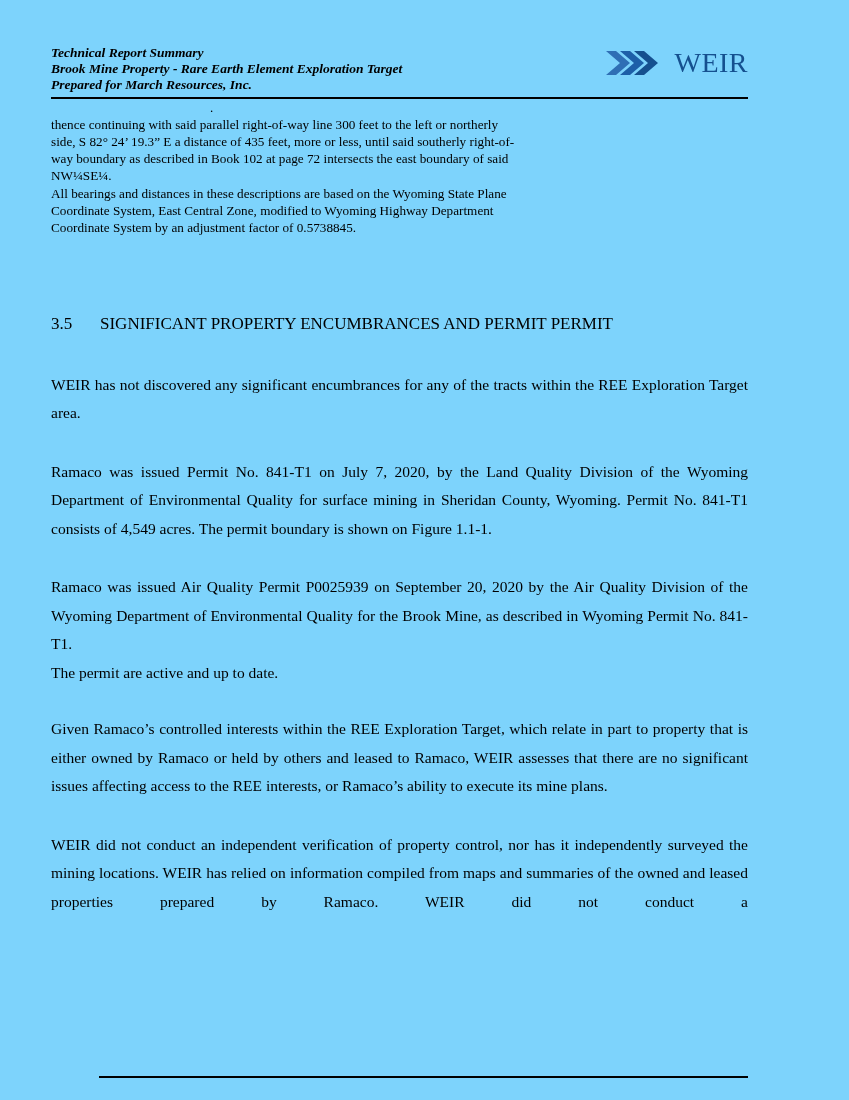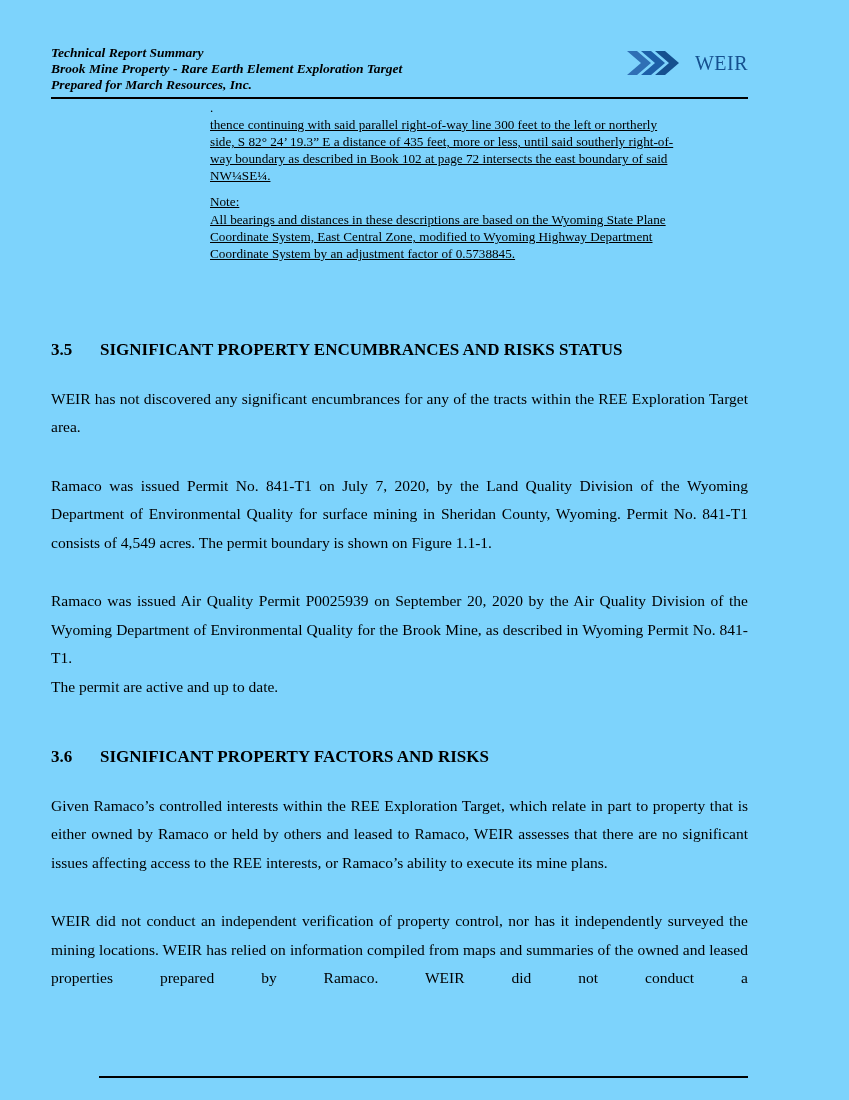--- a/index.html
+++ b/index.html
@@ -13,52 +13,52 @@
     box-sizing:border-box;
     padding:45px 101px 0 51px;
   }
   
   .header{display:flex;justify-content:space-between;align-items:flex-start;}
   .header-lines{font-style:italic;font-size:13.5px;line-height:16px;font-weight:bold;}
   .logo{display:flex;align-items:center;margin-top:2px;}
   .logo svg{display:block;}
   .logo-text{
     font-family:"Liberation Serif", serif;
-    font-size:20px;
+    font-size:28px;
     color:#15508f;
     letter-spacing:0.5px;
     margin-left:2px;
   }
   .header-rule{border:none;border-top:2.5px solid #000;margin:4px 0 0 0;}
   
   .stray-period{margin-left:159px;font-size:13px;line-height:13px;margin-top:2px;}
-  .indent-block{margin-left:159px;width:468px;font-size:13.2px;line-height:17px;text-decoration:underline;}
+  .indent-block{width:468px;font-size:13.2px;line-height:17px;}
   .indent-para{margin:2px 0 0 0;}
   .note-label{margin-top:9px;}
   .note-text{margin-top:1px;}
   
   .section-heading{
     display:flex;
-    font-weight:bold;
+    font-weight:normal;
     font-size:17px;
     line-height:2.15;
   }
   .section-heading .num{width:49px;flex:0 0 49px;}
   .section-heading .title{width:560px;}
   .h35{margin-top:70px;}
   .h36{margin-top:38px;}
   
   .body-para{
     font-size:15.5px;
     line-height:28.5px;
     text-align:justify;
     margin:30px 0 0 0;
   }
   .no-gap{margin-top:0;}
-  .after-heading{margin-top:16px;}
+  .after-heading{margin-top:28px;}
   .justify-last{text-align-last:justify;}
   
   .footer{
     position:absolute;
     left:99px;right:101px;top:1076px;
   }
   .footer-rule{border:none;border-top:2px solid #000;margin:0;}
   .footer-row{
     display:flex;justify-content:space-between;
     font-size:13.5px;
@@ -86,38 +86,33 @@
       </span>
       <span class="logo-text">WEIR</span>
     </div>
   </div>
   <hr class="header-rule">
 
   <div class="stray-period">.</div>
 
   <div class="indent-block">
     <div class="indent-para">thence continuing with said parallel right-of-way line 300 feet to the left or northerly side, S 82° 24’ 19.3” E a distance of 435 feet, more or less, until said southerly right-of-way boundary as described in Book 102 at page 72 intersects the east boundary of said NW¼SE¼.</div>
-    <div class="note-label">Note:</div>
     <div class="note-text">All bearings and distances in these descriptions are based on the Wyoming State Plane Coordinate System, East Central Zone, modified to Wyoming Highway Department Coordinate System by an adjustment factor of 0.5738845.</div>
   </div>
 
   <div class="section-heading h35">
     <span class="num">3.5</span>
-    <span class="title">SIGNIFICANT PROPERTY ENCUMBRANCES AND RISKS STATUS</span>
+    <span class="title">SIGNIFICANT PROPERTY ENCUMBRANCES AND PERMIT PERMIT</span>
   </div>
 
   <p class="body-para after-heading">WEIR has not discovered any significant encumbrances for any of the tracts within the REE Exploration Target area.</p>
   <p class="body-para">Ramaco was issued Permit No. 841-T1 on July 7, 2020, by the Land Quality Division of the Wyoming Department of Environmental Quality for surface mining in Sheridan County, Wyoming. Permit No. 841-T1 consists of 4,549 acres.  The permit boundary is shown on Figure 1.1-1.</p>
   <p class="body-para">Ramaco was issued Air Quality Permit P0025939 on September 20, 2020 by the Air Quality Division of the Wyoming Department of Environmental Quality for the Brook Mine, as described in Wyoming Permit No. 841-T1.</p>
   <p class="body-para no-gap">The permit are active and up to date.</p>
 
-  <div class="section-heading h36">
-    <span class="num">3.6</span>
-    <span class="title">SIGNIFICANT PROPERTY FACTORS AND RISKS</span>
-  </div>
 
   <p class="body-para after-heading">Given Ramaco’s controlled interests within the REE Exploration Target, which relate in part to property that is either owned by Ramaco or held by others and leased to Ramaco, WEIR assesses that there are no significant issues affecting access to the REE interests, or Ramaco’s ability to execute its mine plans.</p>
   <p class="body-para justify-last">WEIR did not conduct an independent verification of property control, nor has it independently surveyed the mining locations. WEIR has relied on information compiled from maps and summaries of the owned and leased properties prepared by Ramaco. WEIR did not conduct a</p>
 
   <div class="footer">
     <hr class="footer-rule">
     <div class="footer-row">
       <span>March 31, 2025</span>
       <span>Page 22</span>
     </div>

